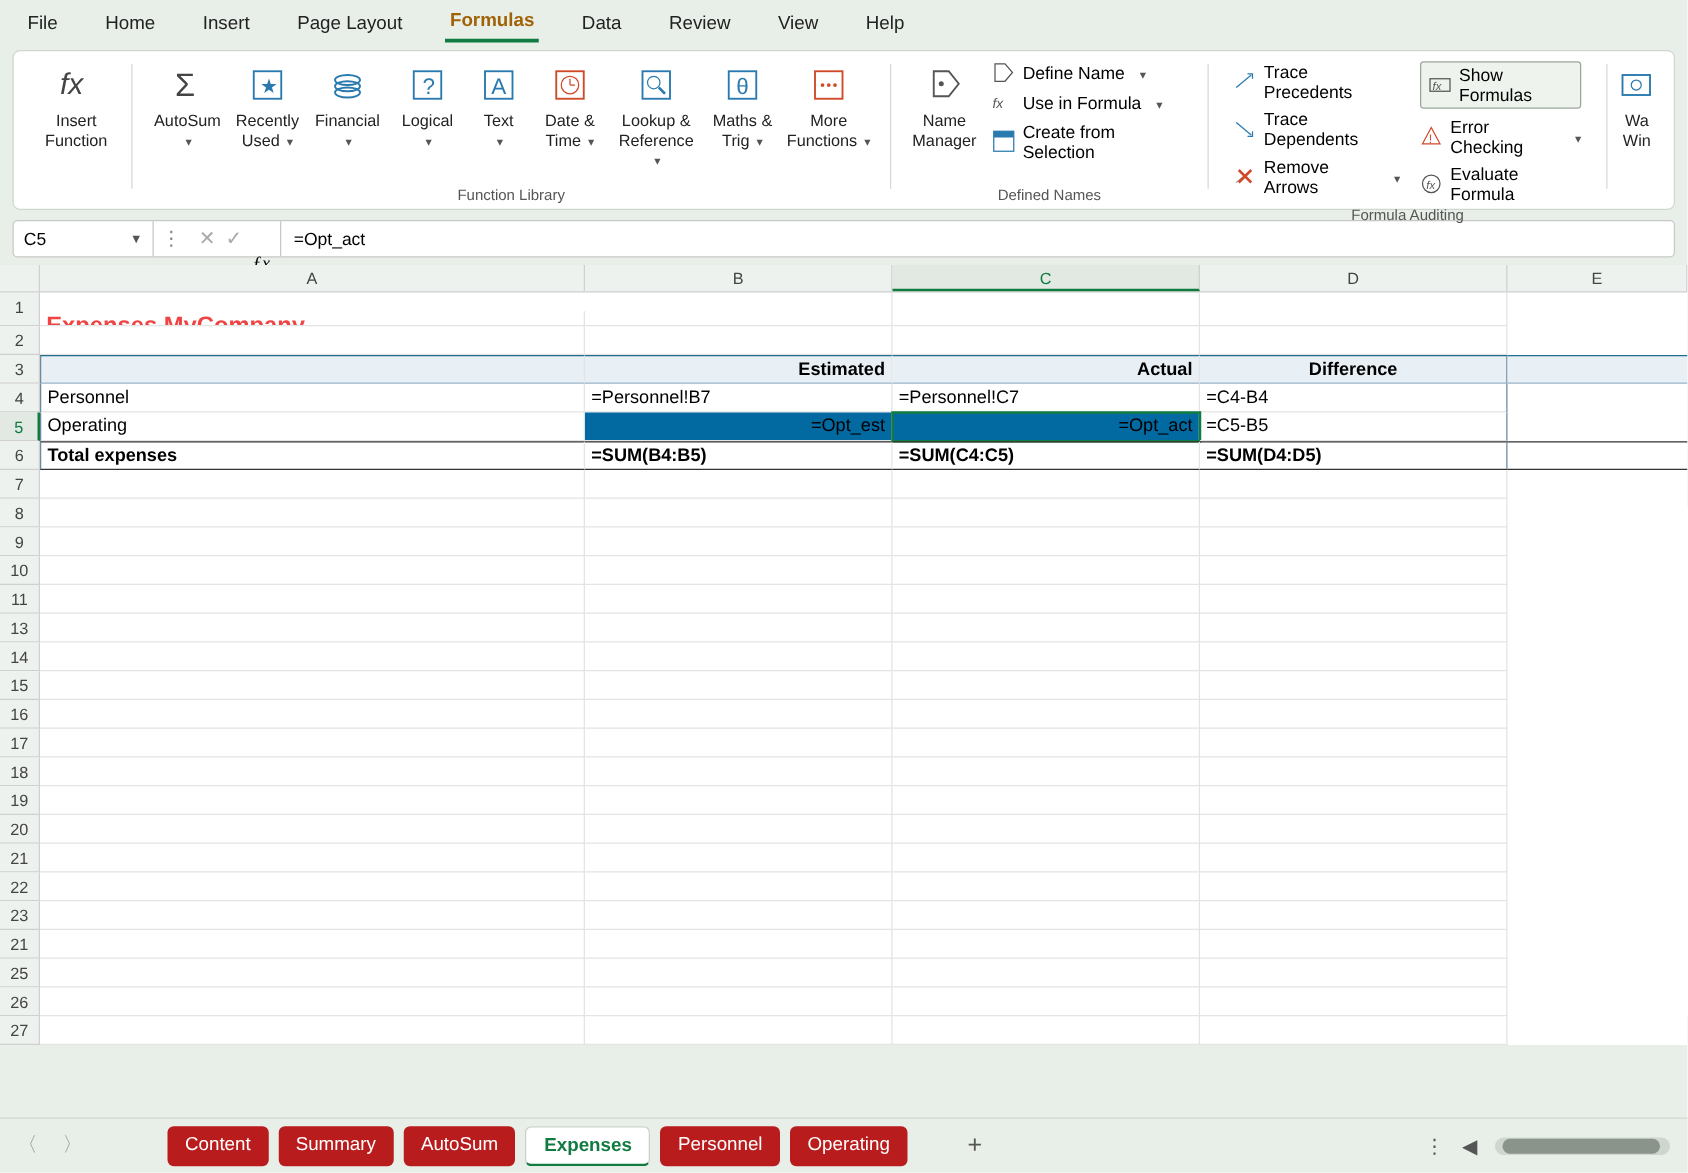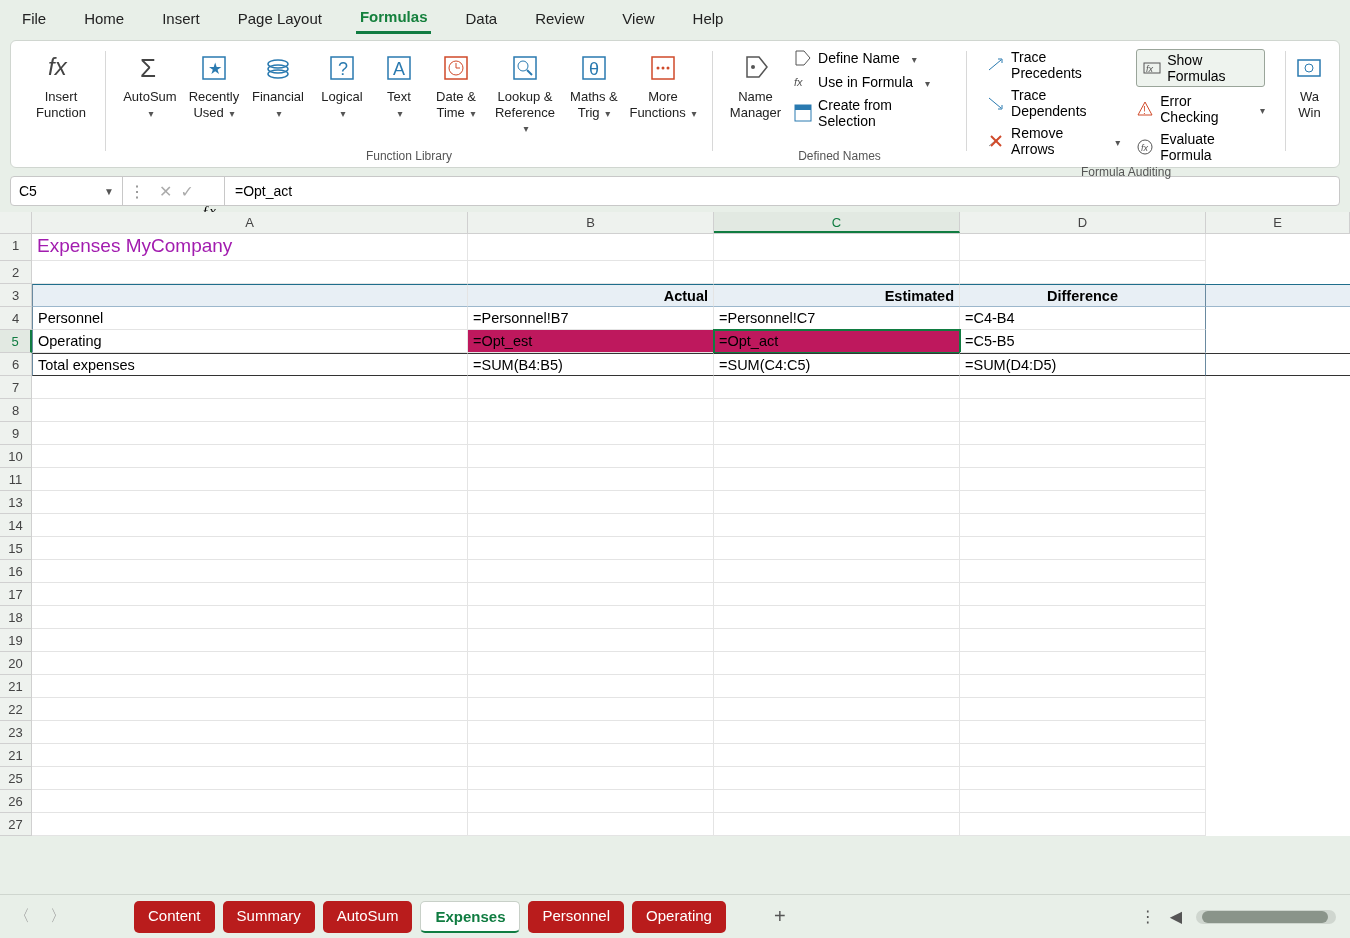--- a/index.html
+++ b/index.html
@@ -1,21 +1,21 @@
 <!DOCTYPE html>
 <html><head>
 <meta charset="utf-8">
 <style>
 * { box-sizing: border-box; margin: 0; padding: 0; font-family: 'Segoe UI', Arial, sans-serif; }
 body { background: #e8efe8; width: 1350px; height: 938px; overflow: hidden; position: relative; }
 
 
 .menubar { display: flex; align-items: center; padding: 0 18px; height: 36px; gap: 30px; }
 .menu-item { font-size: 15px; color: #222; cursor: pointer; padding: 6px 4px; }
-.menu-item.active { font-weight: 600; border-bottom: 3px solid #107c41; color: #15803d; }
+.menu-item.active { font-weight: 600; border-bottom: 3px solid #107c41; color: #a16207; }
 
 
 .ribbon { background: #fff; border-radius: 6px; margin: 4px 10px 0 10px; padding: 6px 10px 0 10px; display: flex; align-items: flex-start; height: 128px; border: 1px solid #d0d6d0; }
 .ribbon-group { display: flex; flex-direction: column; align-items: center; padding: 0 8px; height: 100%; }
 .ribbon-group-inner { display: flex; align-items: flex-start; flex: 1; }
 .ribbon-group-label { font-size: 12px; color: #555; padding-bottom: 4px; }
 .rbtn { display: flex; flex-direction: column; align-items: center; justify-content: flex-start; width: 64px; padding: 4px 2px; cursor: pointer; font-size: 13px; color: #222; text-align: center; line-height: 1.2; }
 .rbtn .icon { height: 34px; display: flex; align-items: center; justify-content: center; margin-bottom: 4px; }
 .rbtn .caret::after { content: "▾"; font-size: 10px; margin-left: 2px; color: #555; }
 .vsep { width: 1px; background: #d8d8d8; height: 100px; margin: 4px 4px 0 4px; }
@@ -38,25 +38,25 @@
 .corner { position: absolute; left: 0; top: 0; width: 32px; height: 22px; background: #eef2ee; border-right: 1px solid #d0d0d0; border-bottom: 1px solid #d0d0d0; }
 .col-headers { display: flex; margin-left: 32px; height: 22px; background: #eef2ee; border-bottom: 1px solid #d0d0d0; }
 .col-h { border-right: 1px solid #d0d0d0; text-align: center; font-size: 13px; color: #444; line-height: 22px; }
 .col-A { width: 436px; } .col-B{ width: 246px;} .col-C{ width: 246px;} .col-D{ width: 246px;} .col-E{ flex:1; }
 .col-h.sel { background: #e2e9e2; color: #107c41; border-bottom: 2px solid #107c41; }
 .rows { }
 .row { display: flex; height: 23px; }
 .row-h { width: 32px; background: #eef2ee; border-right: 1px solid #d0d0d0; border-bottom: 1px solid #d0d0d0; text-align: center; font-size: 13px; color: #444; line-height: 23px; }
 .row-h.sel { background: #e2e9e2; color: #107c41; border-right: 2px solid #107c41; }
 .cell { border-right: 1px solid #e4e4e4; border-bottom: 1px solid #e4e4e4; padding: 0 5px; font-size: 14.5px; line-height: 23px; overflow: hidden; white-space: nowrap; }
-.title-cell { color: #a21caf; font-size: 19px; font-weight: 400; }
+.title-cell { color: #ef4444; font-size: 19px; font-weight: 700; margin-top: 15px; }
 .hdr-row .cell { background: #e8eff5; border-top: 1px solid #1f6e8c; border-bottom: 1px solid #9cb7cc; font-weight: 600; }
 .hdr-row .cell.col-B, .hdr-row .cell.col-C, .hdr-row .cell.col-D { text-align: right; }
-.yel { background: #be185d; }
-.total-row .cell { font-weight: 400; border-top: 1px solid #333; border-bottom: 1px solid #333; }
+.yel { background: #0369a1; text-align: right; }
+.total-row .cell { font-weight: 700; border-top: 1px solid #333; border-bottom: 1px solid #333; }
 .sel-cell { outline: 2px solid #107c41; outline-offset: -1px; }
 
 
 .sheet-bar { position: absolute; bottom: 0; left: 0; right: 0; height: 44px; background: #e8efe8; display: flex; align-items: center; padding: 0 14px; border-top: 1px solid #cfd6cf; gap: 8px; }
 .nav-arrows { display: flex; gap: 20px; color: #999; font-size: 16px; margin-right: 60px; }
 .sheet-tab { padding: 6px 14px; font-size: 15px; border-radius: 5px; cursor: pointer; }
 .sheet-tab.blue { background: #b91c1c; color: #fff; }
 .sheet-tab.active { background: #fff; color: #107c41; font-weight: 600; border: 1px solid #c8d0c8; border-bottom: 2px solid #107c41; }
 .add-sheet { font-size: 20px; color: #555; margin-left: 40px; cursor: pointer; }
 .sheet-right { margin-left: auto; display: flex; align-items: center; gap: 14px; }
@@ -365,22 +365,22 @@
         <div class="row-h">2</div>
         <div class="cell col-A"></div>
         <div class="cell col-B"></div>
         <div class="cell col-C"></div>
         <div class="cell col-D"></div>
         <div class="cell col-E noborder"></div>
       </div>
       <div class="row hdr-row">
         <div class="row-h">3</div>
         <div class="cell col-A data-area-start" style="border-left: 1px solid rgb(106, 138, 160);"></div>
+        <div class="cell col-B">Estimated</div>
         <div class="cell col-C">Actual</div>
-        <div class="cell col-B">Estimated</div>
         <div class="cell col-D" style="border-right: 1px solid rgb(106, 138, 160); text-align: center;">Difference</div>
         <div class="cell col-E noborder"></div>
       </div>
       <div class="row">
         <div class="row-h">4</div>
         <div class="cell col-A" style="border-left: 1px solid rgb(106, 138, 160);">Personnel</div>
         <div class="cell col-B">=Personnel!B7</div>
         <div class="cell col-C">=Personnel!C7</div>
         <div class="cell col-D" style="border-right: 1px solid rgb(106, 138, 160);">=C4-B4</div>
         <div class="cell col-E noborder"></div>

